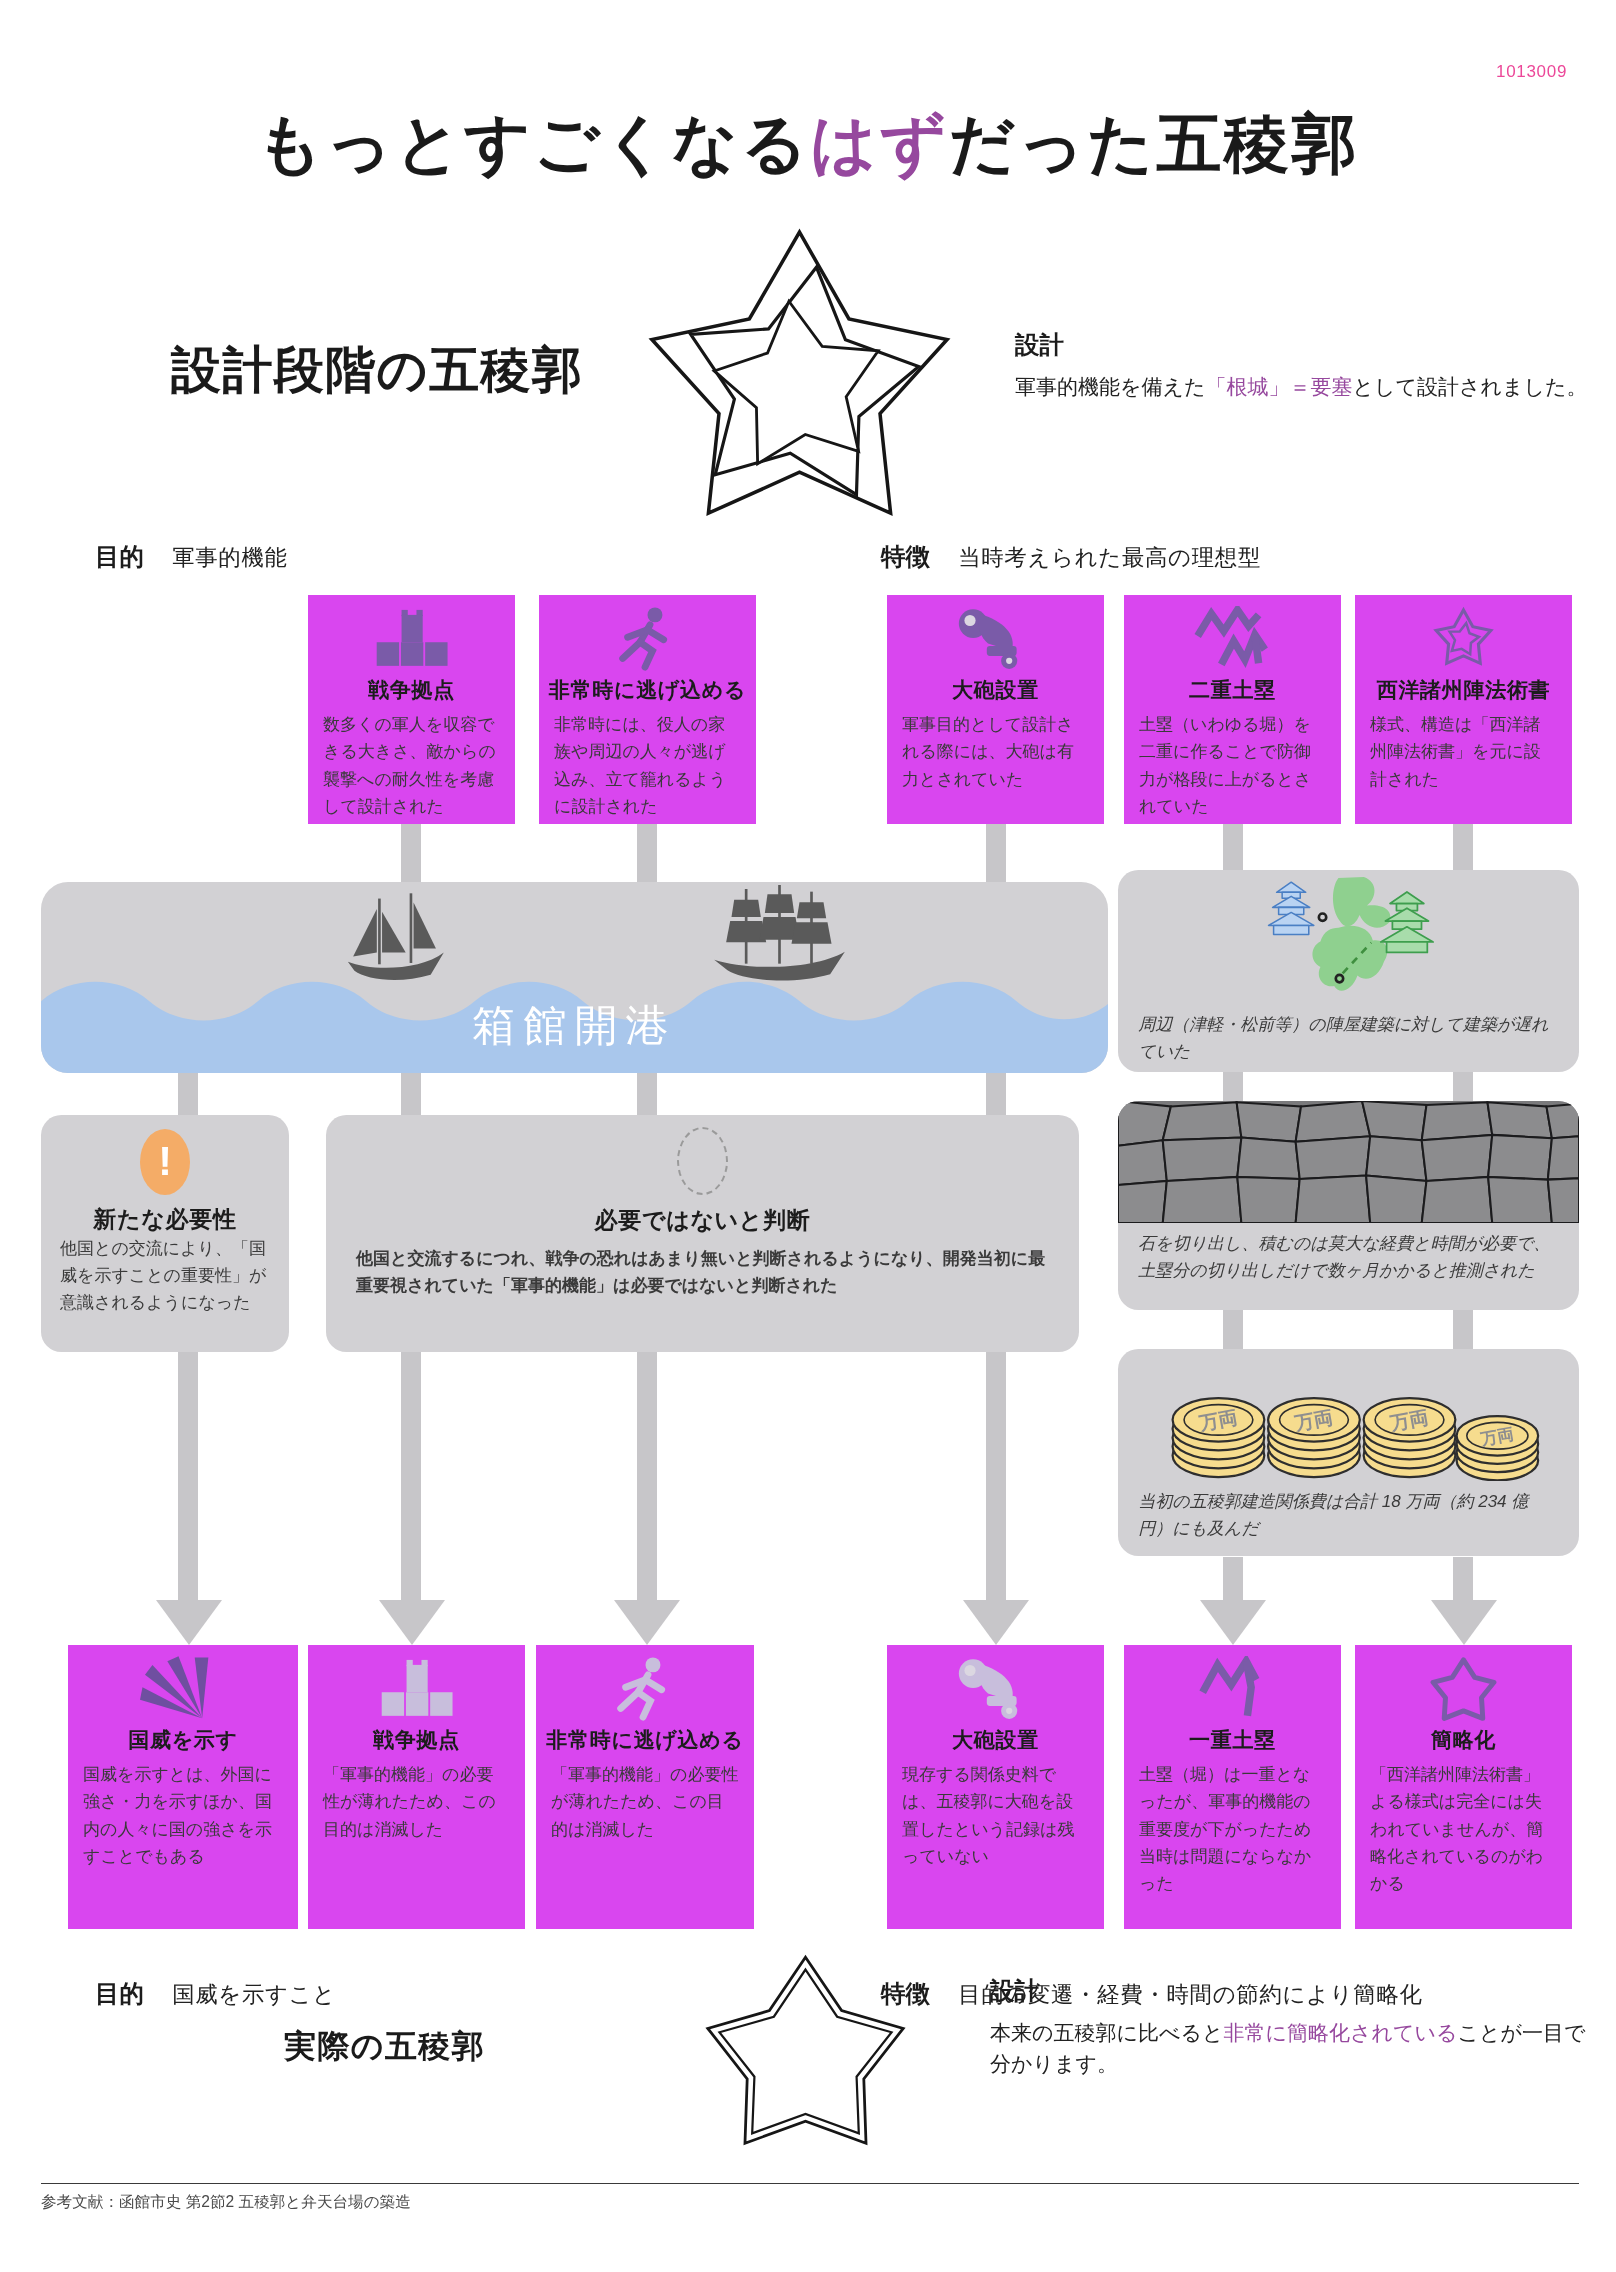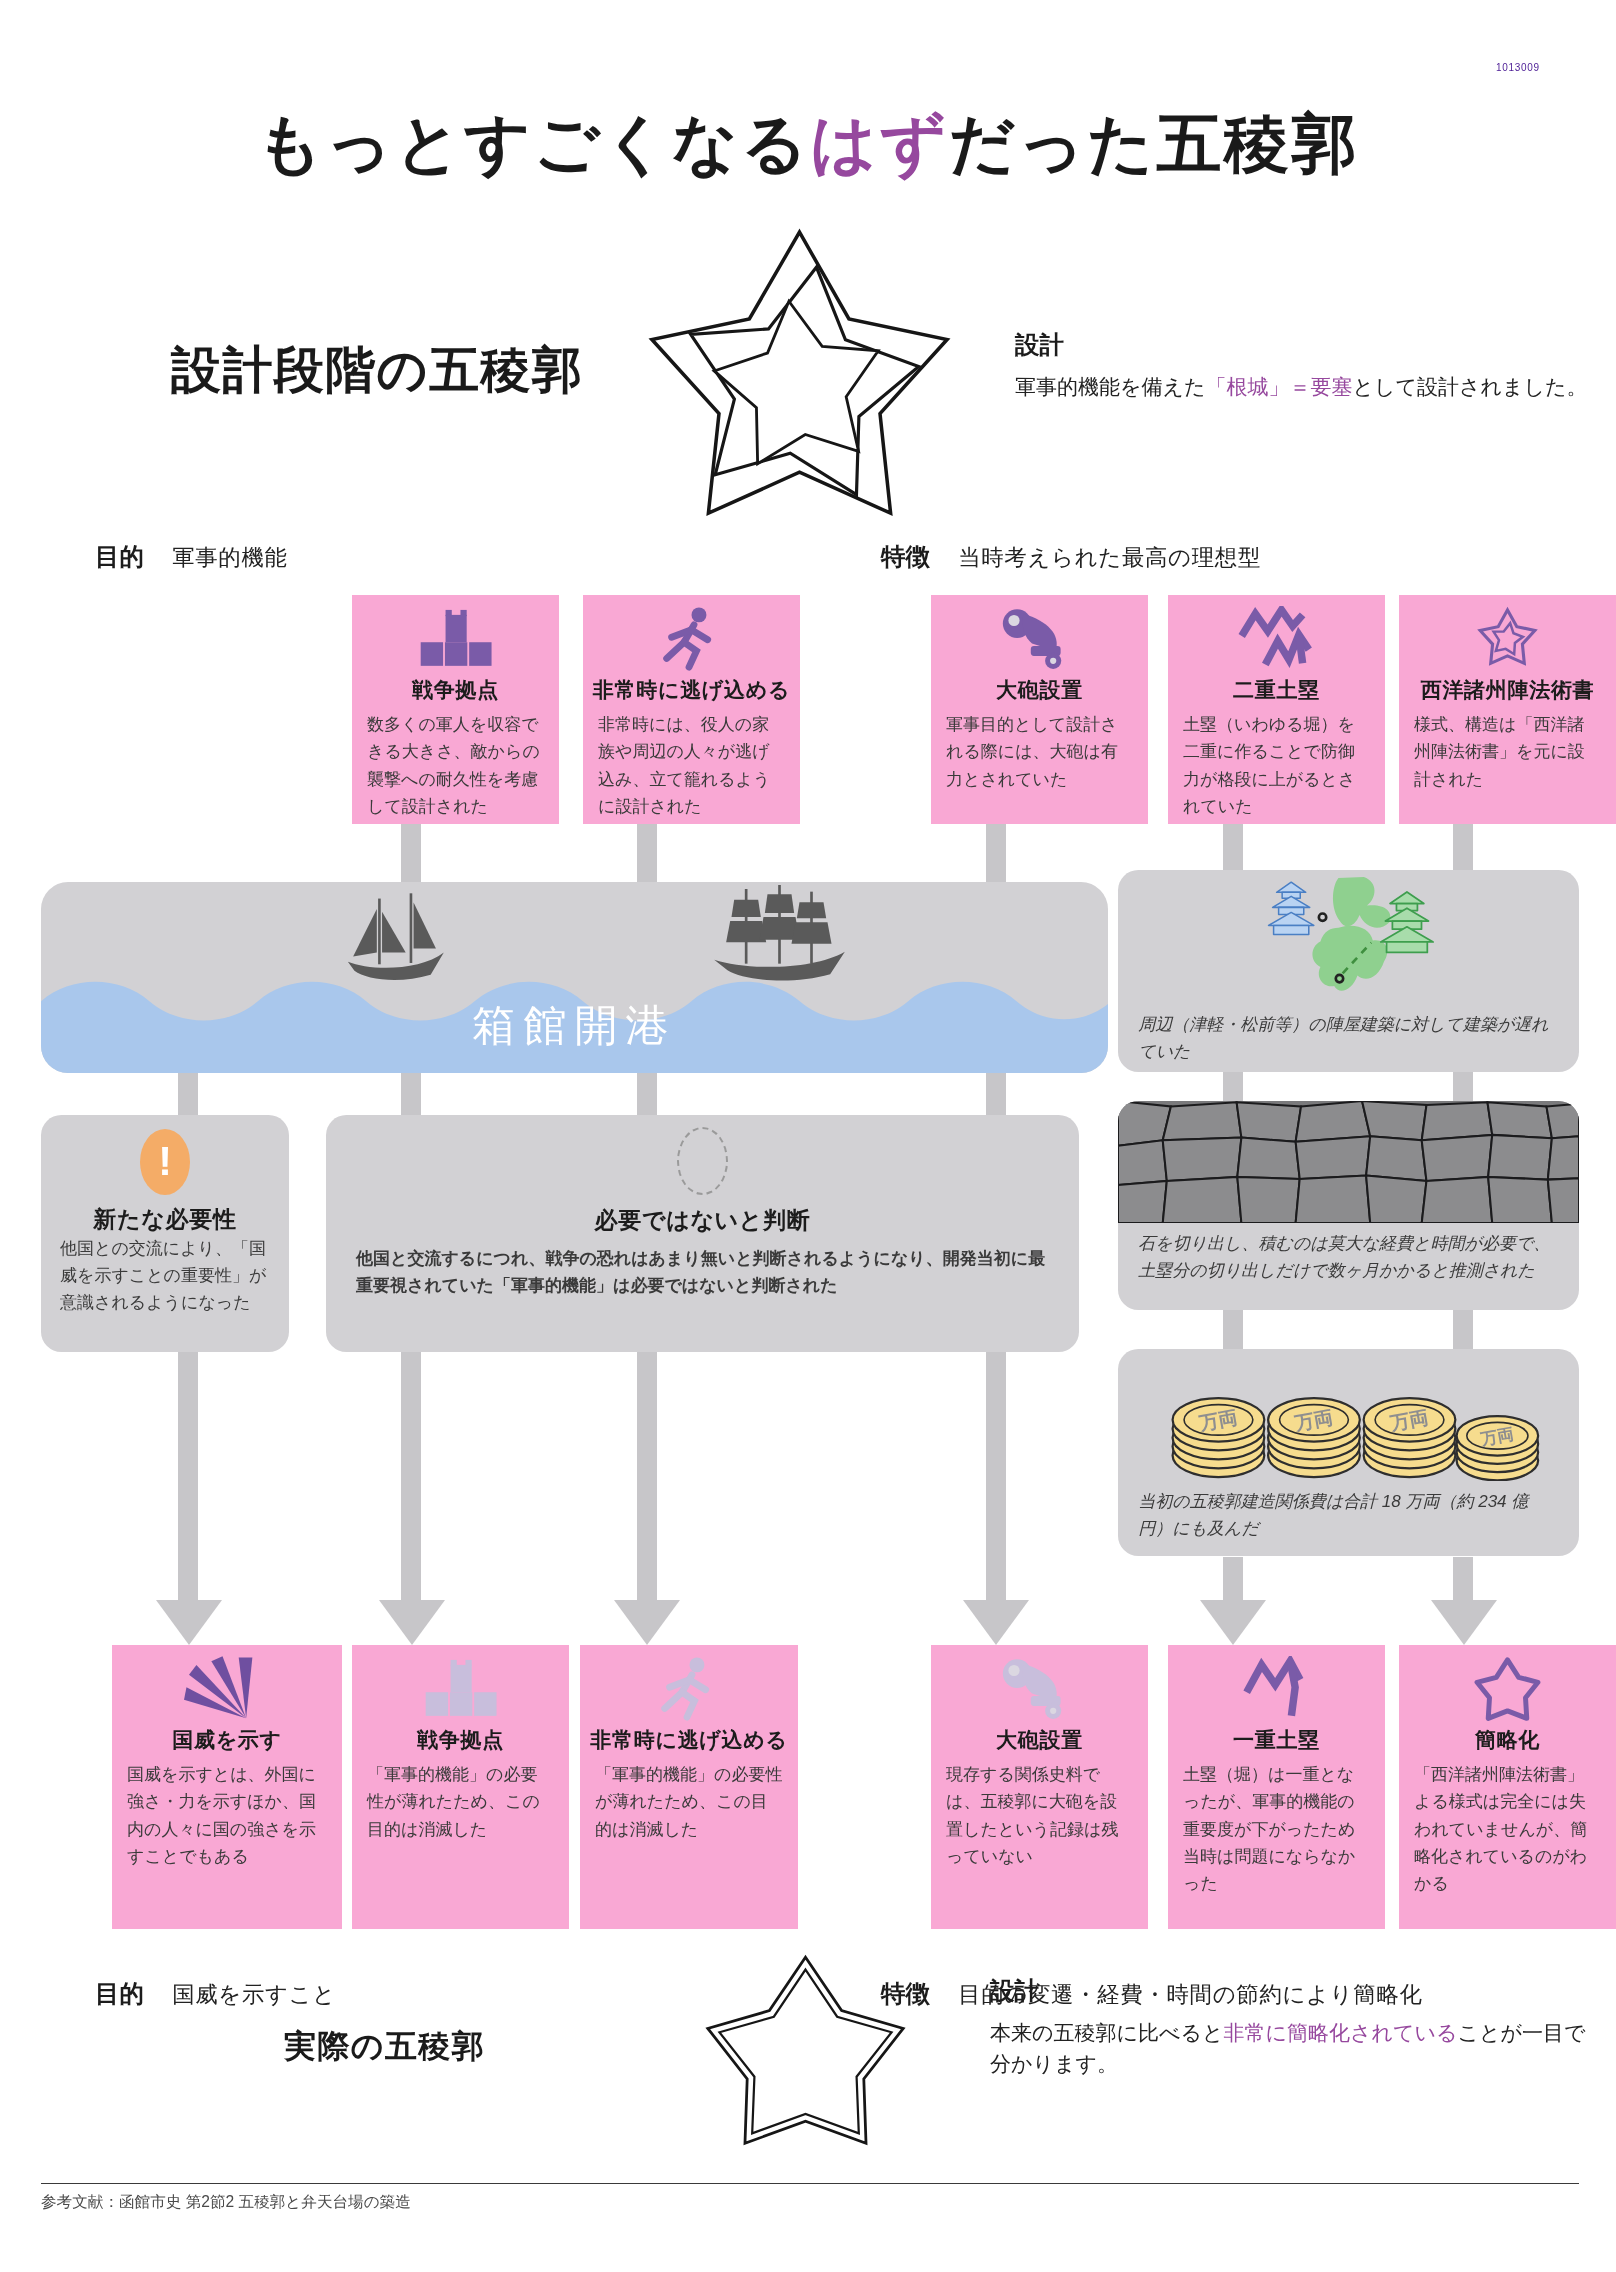--- a/index.html
+++ b/index.html
@@ -4,32 +4,32 @@
 <style>
   * { margin:0; padding:0; box-sizing:border-box; }
   html,body { background:#ffffff; }
   body {
     position:relative; width:1616px; height:2273px;
     font-family:"Liberation Sans","DejaVu Sans",sans-serif;
     color:#1c1c1c; overflow:hidden;
   }
   .abs { position:absolute; }
   .accent { color:#96489E; }
-  .page-num { font-size:10px; color:#4c1d95; letter-spacing:0.7px; }
+  .page-num { font-size:17px; color:#ec4899; letter-spacing:0.7px; }
   .main-title { left:0; right:0; top:100px; text-align:center;
     font-size:65px; font-weight:900; letter-spacing:2.7px; color:#1a1a1a; }
   .sec-heading { font-size:50px; font-weight:900; color:#1a1a1a; letter-spacing:1.4px; }
   .design-block { width:623px; }
   .design-label { font-size:24.4px; font-weight:900; }
   .design-body { margin-top:9.5px; font-size:21px; line-height:1.5; color:#222; width:610px; }
   .pf-line { display:flex; align-items:baseline; gap:28.4px; }
   .pf-label { font-size:24.4px; font-weight:900; }
   .pf-value { font-size:22.4px; color:#222; letter-spacing:0.7px; }
 
-  .card { position:absolute; background:#f9a8d4; top:595px; height:229px;margin-left:44px; }
+  .card { position:absolute; background:#d946ef; top:595px; height:229px; }
   .card .icon-wrap { height:76px; display:flex; align-items:flex-end; justify-content:center; padding-top:11px; }
   .card h3 { text-align:center; font-size:21px; font-weight:900; margin-top:5.4px; letter-spacing:0.7px; }
   .card p  { margin-top:6.8px; padding:0 15px; font-size:17px; line-height:1.6; color:#3a3a3a; }
 
   .bcard { top:1645px; height:284px; }
 
   .conn { position:absolute; width:20.3px; background:#C7C6C9; }
   .arrow-head { position:absolute; width:0; height:0;
     border-left:33px solid transparent; border-right:33px solid transparent;
     border-top:45px solid #C7C6C9; }

